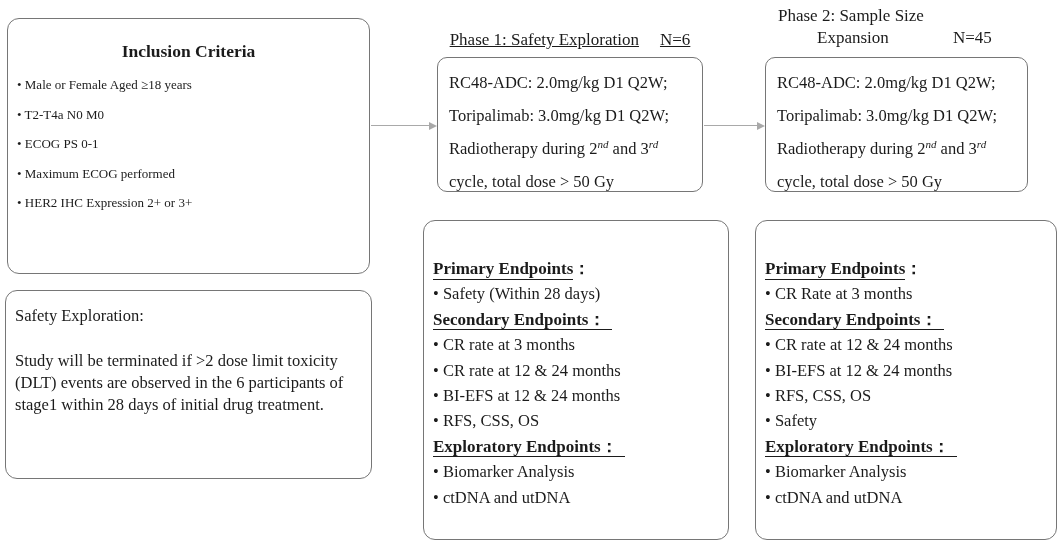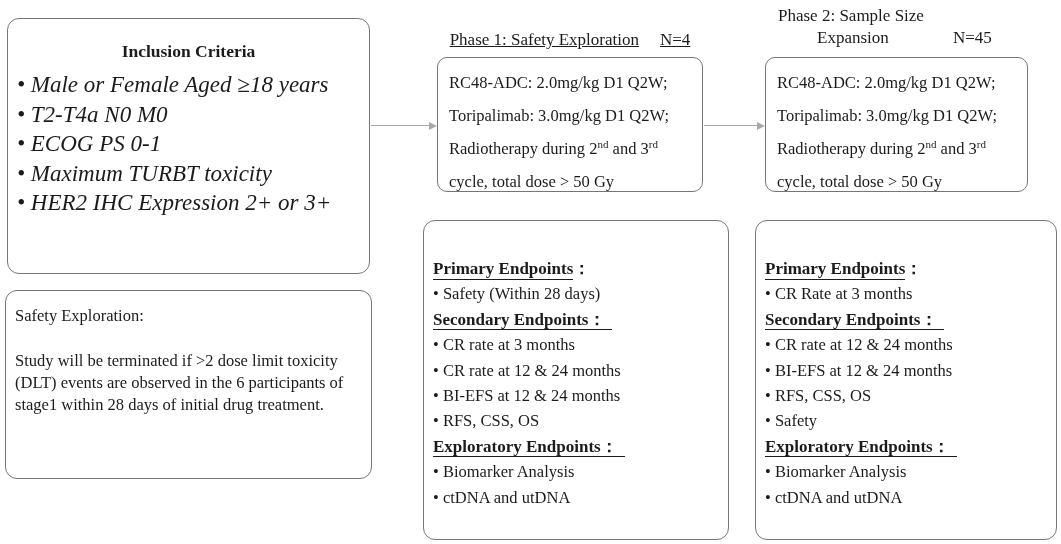--- a/index.html
+++ b/index.html
@@ -4,40 +4,40 @@
 <style>
   html,body{margin:0;padding:0;background:#fff;}
   .canvas{position:relative;width:1061px;height:544px;background:#ffffff;
           font-family:"Liberation Serif",serif;color:#1b1b1b;overflow:hidden;}
   .box{position:absolute;border:1.5px solid #767676;border-radius:12px;background:#fff;box-sizing:border-box;}
 
   
   #inclusion-box{left:7px;top:18px;width:363px;height:256px;padding-top:20px;}
   .inc-title{text-align:center;font-weight:bold;font-size:17.5px;line-height:24px;}
   .inc-list{margin-top:7px;padding-left:9px;}
-  .inc-item{line-height:29.5px;font-size:23px;white-space:nowrap;font-style:italic;}
+  .inc-item{line-height:29.5px;font-size:13px;white-space:nowrap;}
 
   
   #safety-box{left:5px;top:290px;width:367px;height:189px;padding:14px 8px 0 9px;font-size:16.5px;}
   .saf-title{line-height:22px;}
   .saf-para{margin-top:23px;line-height:22px;}
 
   
   .phase-header{position:absolute;font-size:17px;white-space:nowrap;text-decoration:underline;}
   #phase1-header{left:437px;top:30px;width:266px;display:flex;justify-content:center;gap:21px;}
   #phase2-header{left:765px;top:6px;width:263px;height:44px;}
   #phase2-header .l1{position:absolute;left:13px;top:0;}
   #phase2-header .exp{position:absolute;left:52px;top:22px;}
   #phase2-header .n{position:absolute;left:188px;top:22px;}
 
   
   .treatment{font-size:16.5px;line-height:33px;padding:8px 0 0 11px;white-space:nowrap;border-radius:10px;}
   #phase1-treatment{left:437px;top:57px;width:266px;height:135px;}
   #phase2-treatment{left:765px;top:57px;width:263px;height:135px;}
-  sup{font-size:11px;line-height:0;}
+  sup{font-size:11px;line-height:0;font-style:italic;}
 
   
   .endpoints{font-size:16.5px;line-height:25.4px;padding:35px 4px 0 9px;font-family:Liberation Serif, serif;}
   #endpoints1{left:423px;top:220px;width:306px;height:320px;}
   #endpoints2{left:755px;top:220px;width:302px;height:320px;}
   .ep-heading{font-weight:bold;font-size:17px;white-space:nowrap;}
   .uline{border-bottom:1.7px solid #1b1b1b;padding-bottom:0.5px;}
   .tail{padding-right:7px;}
   .ep-item{white-space:nowrap;}
 
@@ -54,36 +54,36 @@
 <body>
 
 <div class="canvas">
 
   <div class="box" id="inclusion-box">
     <div class="inc-title">Inclusion Criteria</div>
     <div class="inc-list">
       <div class="inc-item"><span class="blt">•</span> <span>Male or Female Aged ≥18 years</span></div>
       <div class="inc-item"><span class="blt">•</span> <span>T2-T4a N0 M0</span></div>
       <div class="inc-item"><span class="blt">•</span> <span>ECOG PS 0-1</span></div>
-      <div class="inc-item"><span class="blt">•</span> <span>Maximum TURBT toxicity</span></div>
+      <div class="inc-item"><span class="blt">•</span> <span>Maximum ECOG performed</span></div>
       <div class="inc-item"><span class="blt">•</span> <span>HER2 IHC Expression 2+ or 3+</span></div>
     </div>
   </div>
 
   <div class="box" id="safety-box">
     <div class="saf-title">Safety Exploration:</div>
     <div class="saf-para">Study will be terminated if &gt;2 dose limit toxicity (DLT) events are observed in the 6 participants of stage1 within 28 days of initial drug treatment.</div>
   </div>
 
   <div class="arrow-line" id="arrow1-line"></div>
   <div class="arrow-head" id="arrow1-head"></div>
 
   <div class="phase-header" id="phase1-header">
     <span>Phase 1: Safety Exploration</span>
-    <span>N=4</span>
+    <span>N=6</span>
   </div>
 
   <div class="box treatment" id="phase1-treatment">
     <div>RC48-ADC: 2.0mg/kg D1 Q2W;</div>
     <div>Toripalimab: 3.0mg/kg D1 Q2W;</div>
     <div><span>Radiotherapy during 2</span><sup>nd</sup><span> and 3</span><sup>rd</sup></div>
     <div>cycle, total dose &gt; 50 Gy</div>
   </div>
 
   <div class="arrow-line" id="arrow2-line"></div>

